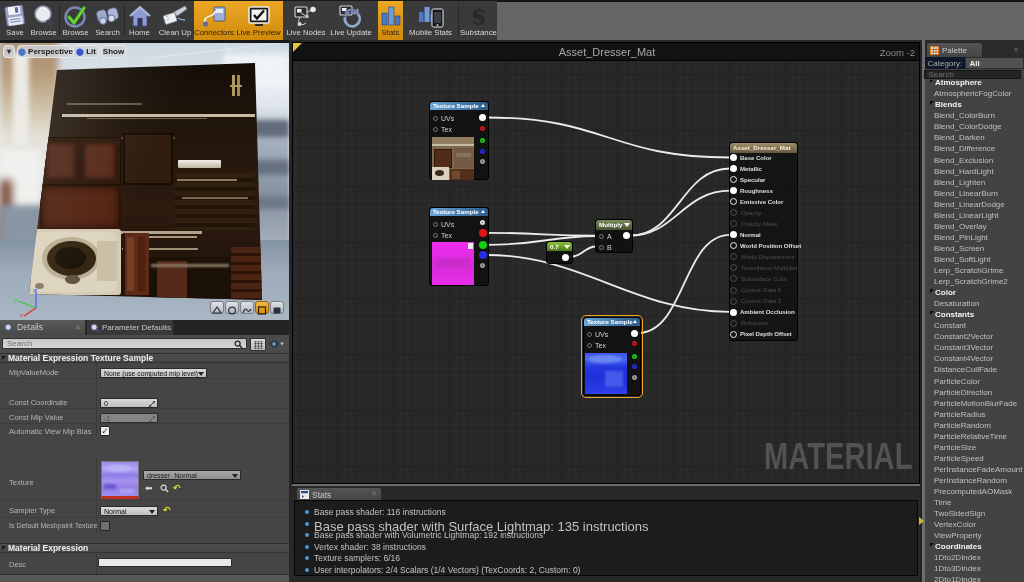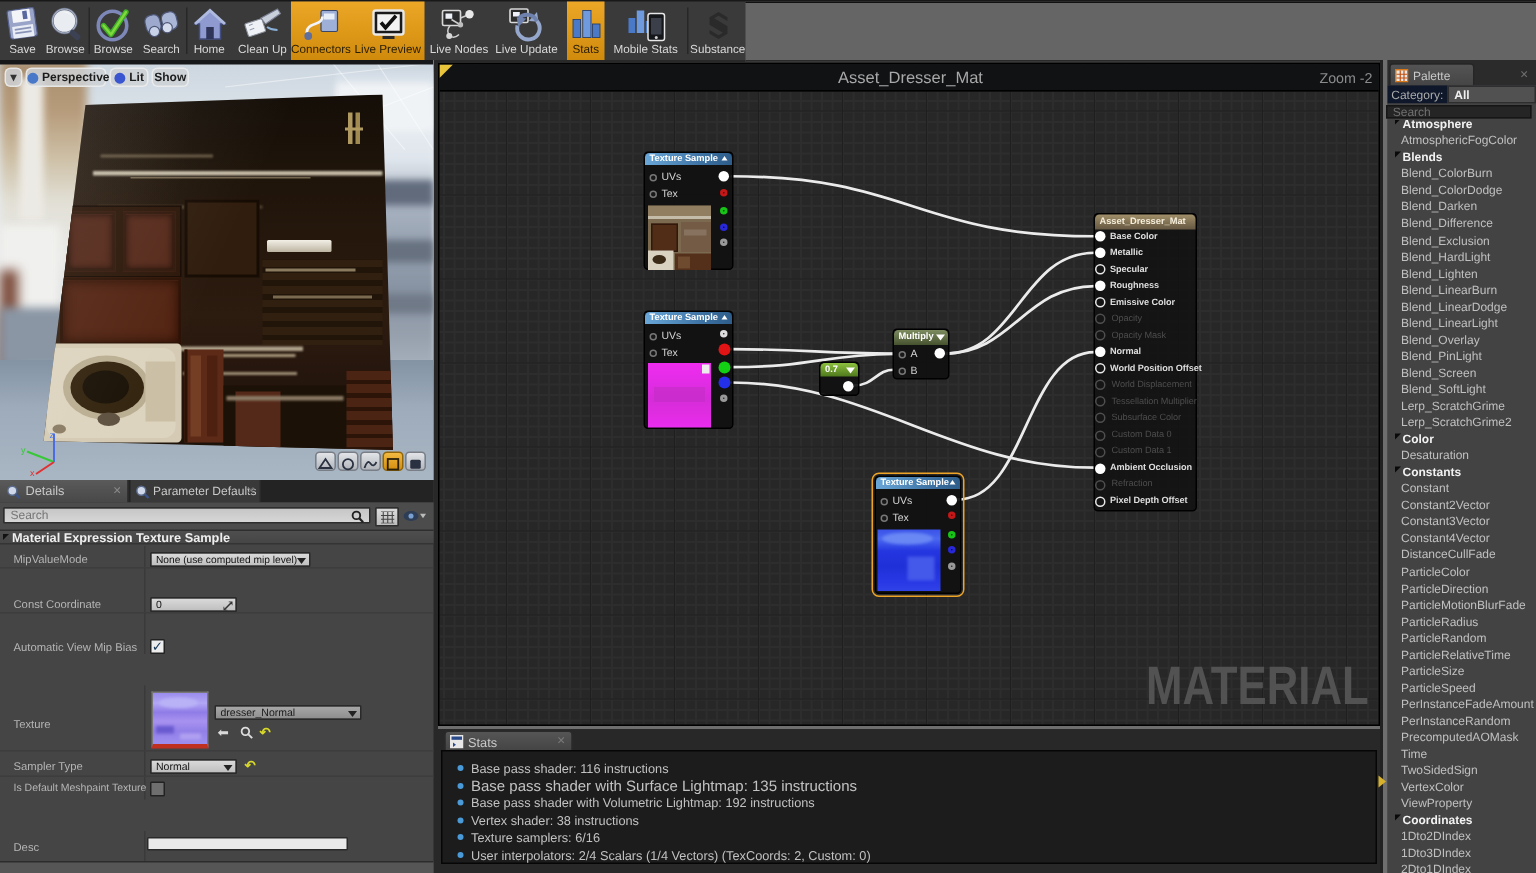--- a/index.html
+++ b/index.html
@@ -368,20 +368,26 @@
     <div class="drow" style="top:44px;height:15px">
         <div class="dlabel" style="top:4px">MipValueMode</div>
       <div class="combo" style="left:100px;top:4px;width:107px;font-size:6.8px">None (use computed mip level)<span class="arr"></span></div>
       </div>
     <div class="drow" style="top:73.5px;height:15px">
         <div class="dlabel" style="top:4px">Const Coordinate</div>
       <div class="combo" style="left:100px;top:4px;width:58px">0<svg style="position:absolute;right:2px;top:2px" width="6" height="6" viewBox="0 0 6 6">
             <path d="M0 6 L6 0 M3.5 0 h2.5 v2.5 M2.5 6 H0 V3.5" stroke="#333" stroke-width="1" fill="none"></path>
           </svg></div>
       </div>
+    <div class="drow" style="top:89px;height:15px">
+        <div class="dlabel" style="top:4px">Const Mip Value</div>
+      <div class="combo" style="left:100px;top:4px;width:58px;background:#858585;color:#4a4a4a">-1<svg style="position:absolute;right:2px;top:2px" width="6" height="6" viewBox="0 0 6 6">
+            <path d="M0 6 L6 0 M3.5 0 h2.5 v2.5 M2.5 6 H0 V3.5" stroke="#555" stroke-width="1" fill="none"></path>
+          </svg></div>
+      </div>
     <div class="drow" style="top:104px;height:15px;border-bottom:none">
         <div class="dlabel" style="top:3px">Automatic View Mip Bias</div>
       <div class="abs" style="left:100px;top:2px;width:10px;height:10px;background:#ededed;border:1px solid #222;border-radius:1px;color:#1a3a5a;font-size:9px;line-height:9px;text-align:center">✓</div>
       </div>
 
     <div class="abs" style="left:96px;top:137px;width:1px;height:76px;background:#3a3a3a"></div>
     <div class="drow" style="top:137px;height:44px">
         <div class="dlabel" style="top:21px">Texture</div>
       <div class="abs" style="left:101px;top:4px;width:38px;height:38px;background:linear-gradient(180deg,#9a8cec 0%,#b2a6f6 20%,#8f7ce6 38%,#a892f0 55%,#9280e8 75%,#9c8cee 95%);border:1px solid #777;border-bottom:3px solid #c03020">
         <div class="abs" style="left:4px;top:3px;width:26px;height:7px;background:#b9b2f6;border-radius:50%;filter:blur(1px)"></div>
@@ -401,20 +407,21 @@
     <div class="drow" style="top:181px;height:17px">
         <div class="dlabel" style="top:5px">Sampler Type</div>
       <div class="combo" style="left:100px;top:4.5px;width:58px">Normal<span class="arr"></span></div>
       <span style="position:absolute;left:163px;top:4px;color:#d8d82a;font-size:9px;font-weight:bold">↶</span>
       </div>
     <div class="drow" style="top:198px;height:15px;border-bottom:none">
         <div class="dlabel" style="top:4px;font-size:7px">Is Default Meshpaint Texture</div>
       <div class="abs" style="left:100px;top:2.5px;width:10px;height:10px;background:#6e6e6e;border:1px solid #222;border-radius:1px"></div>
       </div>
 
+    <div class="sect" style="top:223px;height:10px"><span style="position:absolute;left:2px;top:2px;width:0;height:0;border-top:4px solid #111;border-right:4px solid transparent"></span>Material Expression</div>
     <div class="abs" style="left:96px;top:234px;width:1px;height:20px;background:#3a3a3a"></div>
     <div class="drow" style="top:234px;height:20px;border-bottom:none">
         <div class="dlabel" style="top:6px">Desc</div>
       <div class="abs" style="left:98px;top:3.5px;width:134px;height:9px;background:#e9e9e9;border:1px solid #2a2a2a;border-radius:1px"></div>
       </div>
     <div class="abs" style="left:0;top:254px;width:289px;height:8px;background:#565656;border-top:1px solid #2c2c2c"></div>
   </div>
   <div id="graph" class="abs">
     <div id="watermark">MATERIAL</div>
 
@@ -561,21 +568,21 @@
           <rect x="1" y="1" width="7" height="2.2" fill="#2a4a8a"></rect>
           <path d="M2 5 l2 1.5 l-2 1.5z" fill="#2a4a8a"></path>
         </svg>
       <span style="position:absolute;left:15px;top:2px;color:#cacaca;font-size:8.5px">Stats</span>
       <span style="position:absolute;right:4px;top:2px;color:#7a7a7a;font-size:7px">✕</span>
     </div>
     <div class="abs" style="left:2px;top:16px;width:624px;height:76px;background:#1c1c1c;border:1px solid #060606">
       <div class="abs" style="left:10px;top:9.0px;width:4px;height:4px;background:#4a9ad8;border-radius:50%"></div>
         <div class="abs" style="left:19px;top:6.0px;color:#c2c2c2;font-size:8.5px;white-space:nowrap">Base pass shader: 116 instructions</div>
       <div class="abs" style="left:10px;top:20.5px;width:4px;height:4px;background:#4a9ad8;border-radius:50%"></div>
-        <div class="abs" style="left:19px;top:17.5px;color:#c2c2c2;font-size:10px;white-space:nowrap">Base pass shader with Surface Lightmap: 135 instructions</div>
+        <div class="abs" style="left:19px;top:17.5px;color:#c2c2c2;font-size:13px;white-space:nowrap">Base pass shader with Surface Lightmap: 135 instructions</div>
       <div class="abs" style="left:10px;top:32.0px;width:4px;height:4px;background:#4a9ad8;border-radius:50%"></div>
         <div class="abs" style="left:19px;top:29.0px;color:#c2c2c2;font-size:8.5px;white-space:nowrap">Base pass shader with Volumetric Lightmap: 192 instructions</div>
       <div class="abs" style="left:10px;top:43.5px;width:4px;height:4px;background:#4a9ad8;border-radius:50%"></div>
         <div class="abs" style="left:19px;top:40.5px;color:#c2c2c2;font-size:8.5px;white-space:nowrap">Vertex shader: 38 instructions</div>
       <div class="abs" style="left:10px;top:55.0px;width:4px;height:4px;background:#4a9ad8;border-radius:50%"></div>
         <div class="abs" style="left:19px;top:52.0px;color:#c2c2c2;font-size:8.5px;white-space:nowrap">Texture samplers: 6/16</div>
       <div class="abs" style="left:10px;top:66.5px;width:4px;height:4px;background:#4a9ad8;border-radius:50%"></div>
         <div class="abs" style="left:19px;top:63.5px;color:#c2c2c2;font-size:8.5px;white-space:nowrap">User interpolators: 2/4 Scalars (1/4 Vectors) (TexCoords: 2, Custom: 0)</div>
     </div>
   </div>

